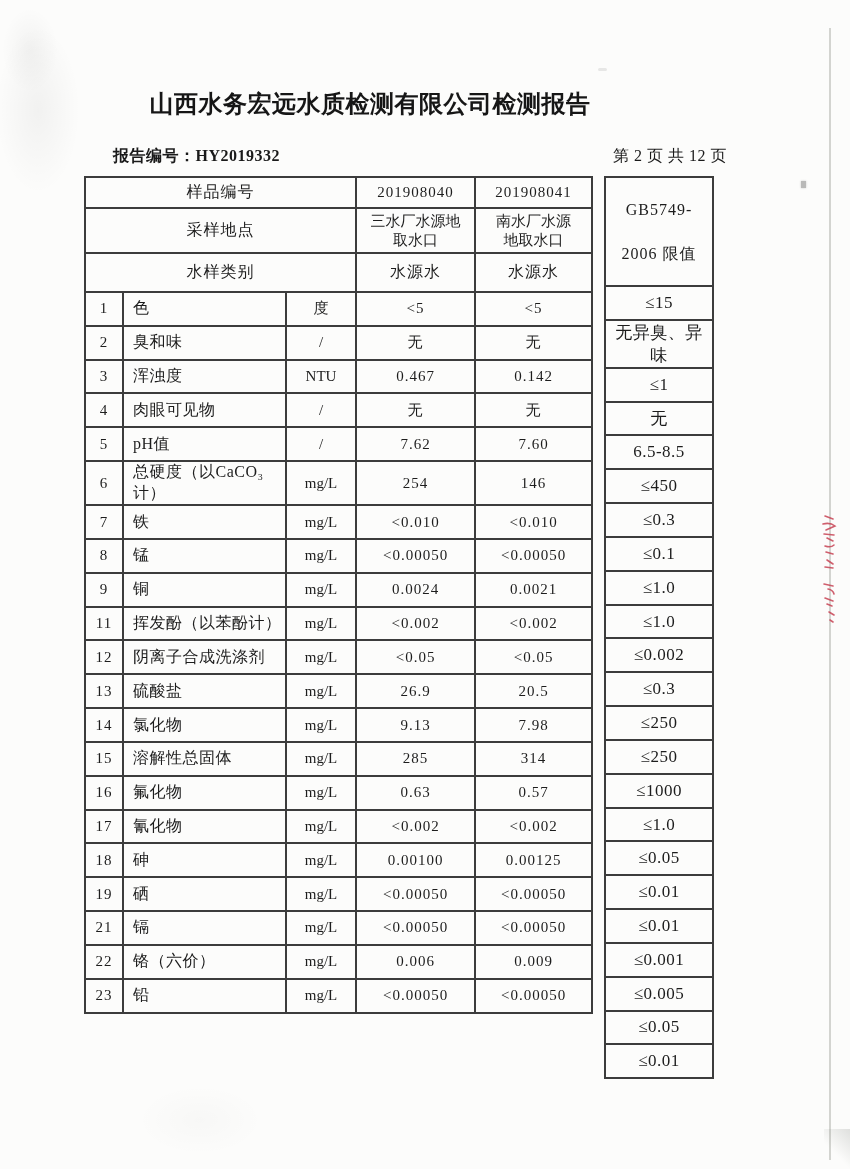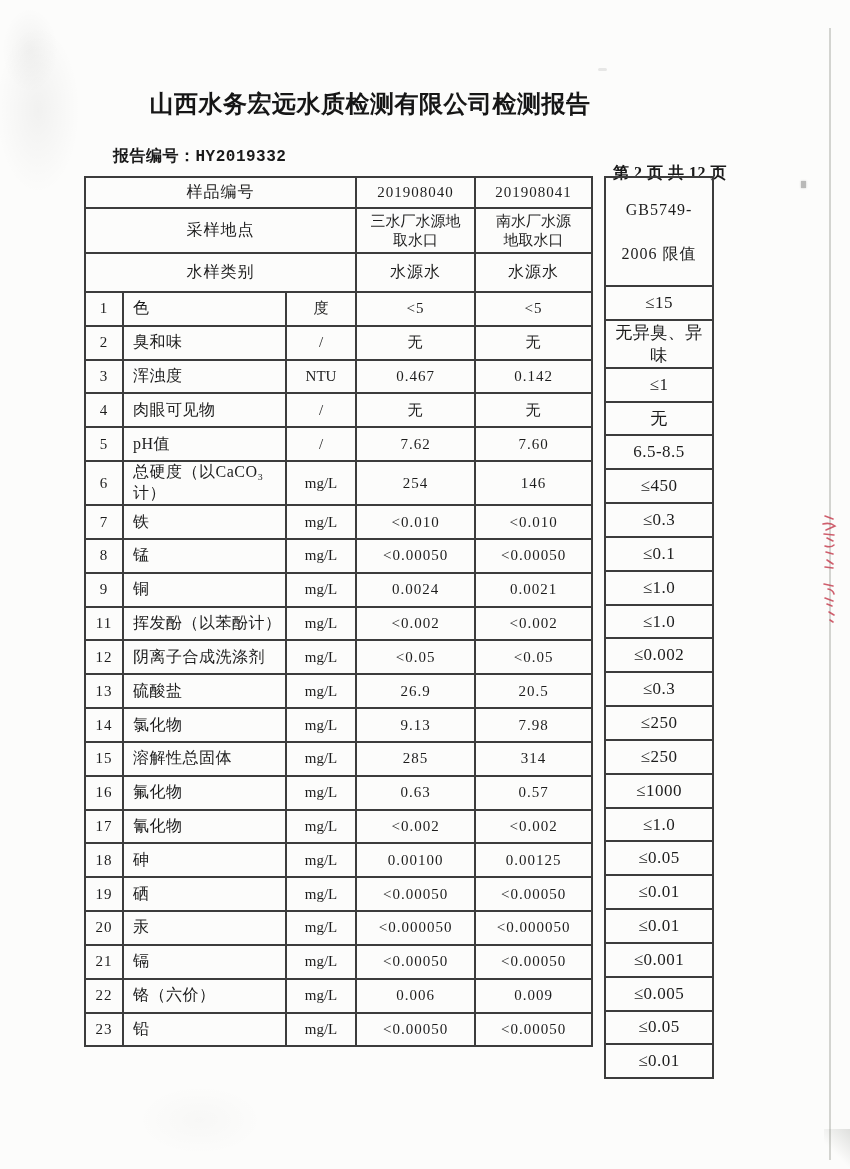--- a/index.html
+++ b/index.html
@@ -15,22 +15,22 @@
       radial-gradient(ellipse 60px 120px at 38px 110px, rgba(0,0,0,0.045), rgba(0,0,0,0) 70%),
       radial-gradient(ellipse 40px 60px at 30px 50px, rgba(0,0,0,0.04), rgba(0,0,0,0) 70%),
       radial-gradient(ellipse 90px 50px at 200px 1120px, rgba(0,0,0,0.02), rgba(0,0,0,0) 70%);
   }
   .doc-title{
     position:absolute; top:88px; left:0; width:740px;
     text-align:center; font-size:24px; font-weight:bold; color:#161616;
     letter-spacing:0.5px;
   }
   .meta-row{ position:absolute; top:146px; left:113px; width:614px; height:22px; }
-  .report-no{ position:absolute; left:0; top:0; font-size:16px; font-weight:600; color:#1a1a1a; letter-spacing:0.5px;font-family:Liberation Mono, monospace; }
-  .page-info{ position:absolute; right:0; top:17px; font-size:16px; font-weight:700; color:#1a1a1a; letter-spacing:0.5px; }
+  .report-no{ position:absolute; left:0; top:0; font-size:16px; font-weight:600; color:#1a1a1a; letter-spacing:0.5px; }
+  .page-info{ position:absolute; right:0; top:0; font-size:16px; font-weight:400; color:#1a1a1a; letter-spacing:0.5px; }
 
   .tables{ position:absolute; left:84px; top:176px; display:flex; gap:11px; align-items:flex-start; }
   table{ border-collapse:collapse; table-layout:fixed; }
   .t-main{ width:507px; }
   .t-limit{ width:110px;padding-left:39px; }
   td{
     border:2px solid #3c3c3c; text-align:center; vertical-align:middle;
     font-size:15px; color:#1d1d1d; padding:0 2px; overflow:hidden;
   }
   .t-main thead tr.h1{ height:31px; }
@@ -224,27 +224,20 @@
             <td class="val-cell">0.00125</td>
           </tr>
           <tr>
             <td class="num-cell">19</td>
             <td class="param-cell">硒</td>
             <td class="unit-cell">mg/L</td>
             <td class="val-cell">&lt;0.00050</td>
             <td class="val-cell">&lt;0.00050</td>
           </tr>
           <tr>
-            <td class="num-cell">20</td>
-            <td class="param-cell">汞</td>
-            <td class="unit-cell">mg/L</td>
-            <td class="val-cell">&lt;0.000050</td>
-            <td class="val-cell">&lt;0.000050</td>
-          </tr>
-          <tr>
             <td class="num-cell">21</td>
             <td class="param-cell">镉</td>
             <td class="unit-cell">mg/L</td>
             <td class="val-cell">&lt;0.00050</td>
             <td class="val-cell">&lt;0.00050</td>
           </tr>
           <tr>
             <td class="num-cell">22</td>
             <td class="param-cell">铬（六价）</td>
             <td class="unit-cell">mg/L</td>

